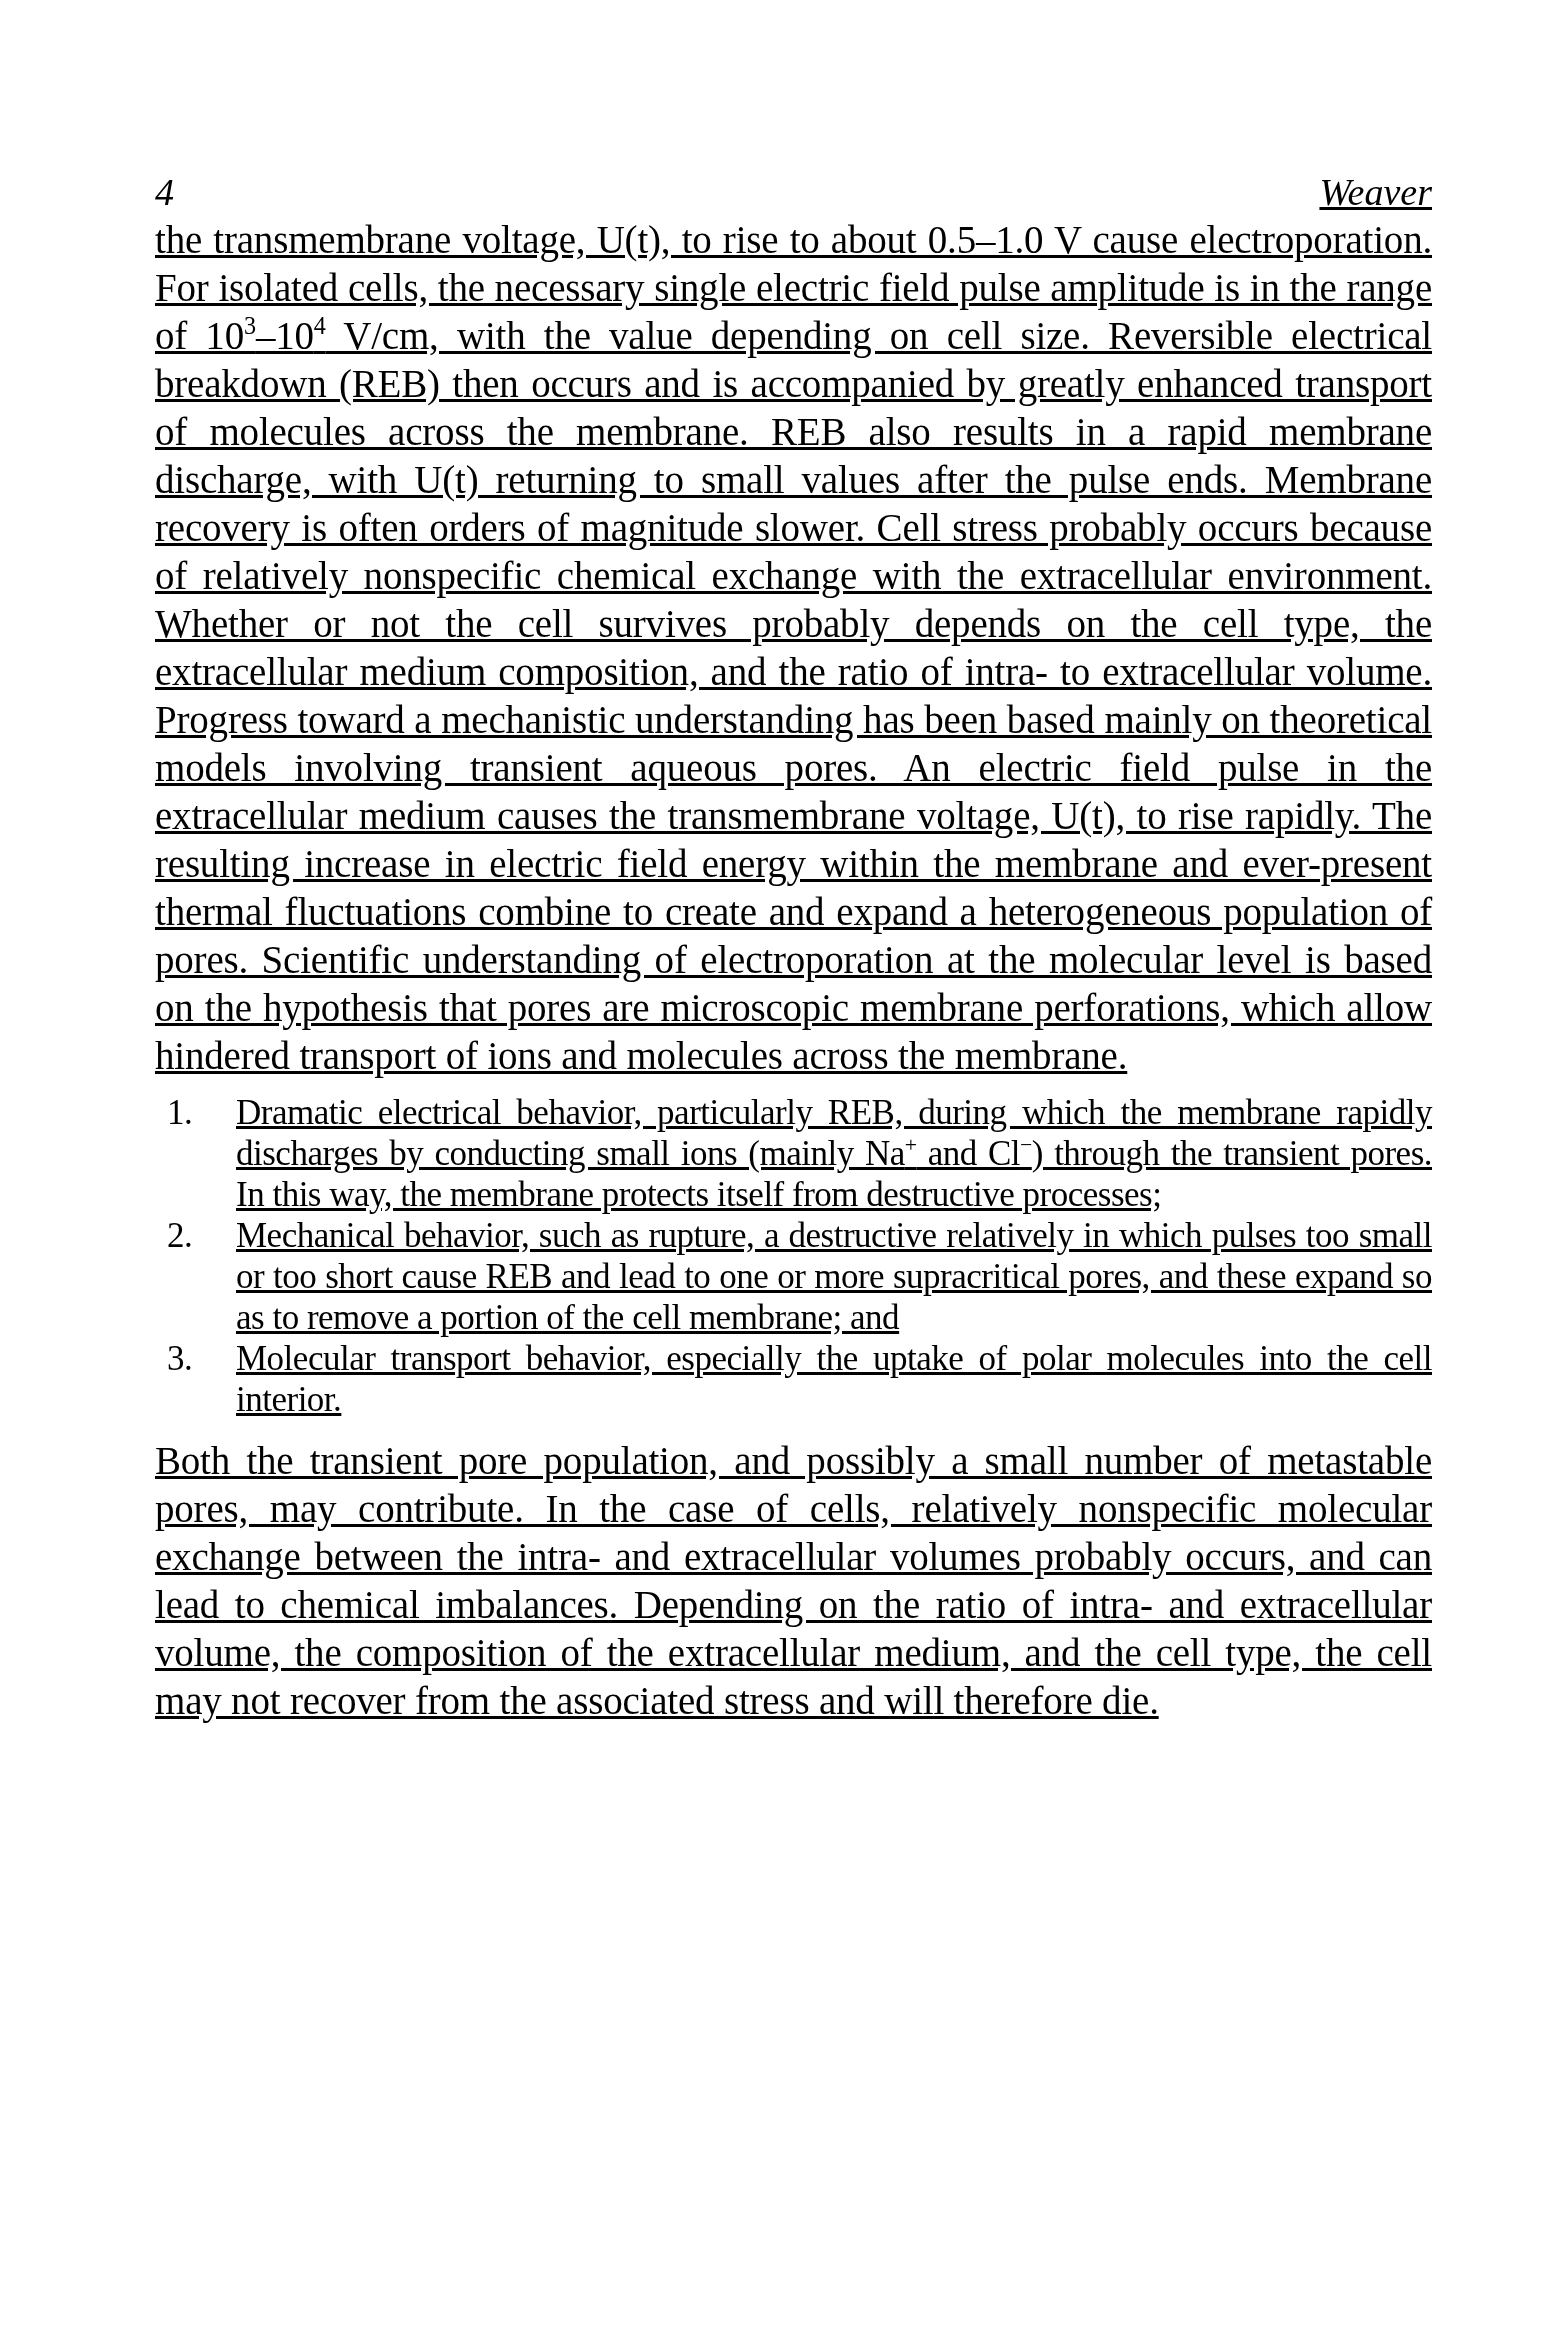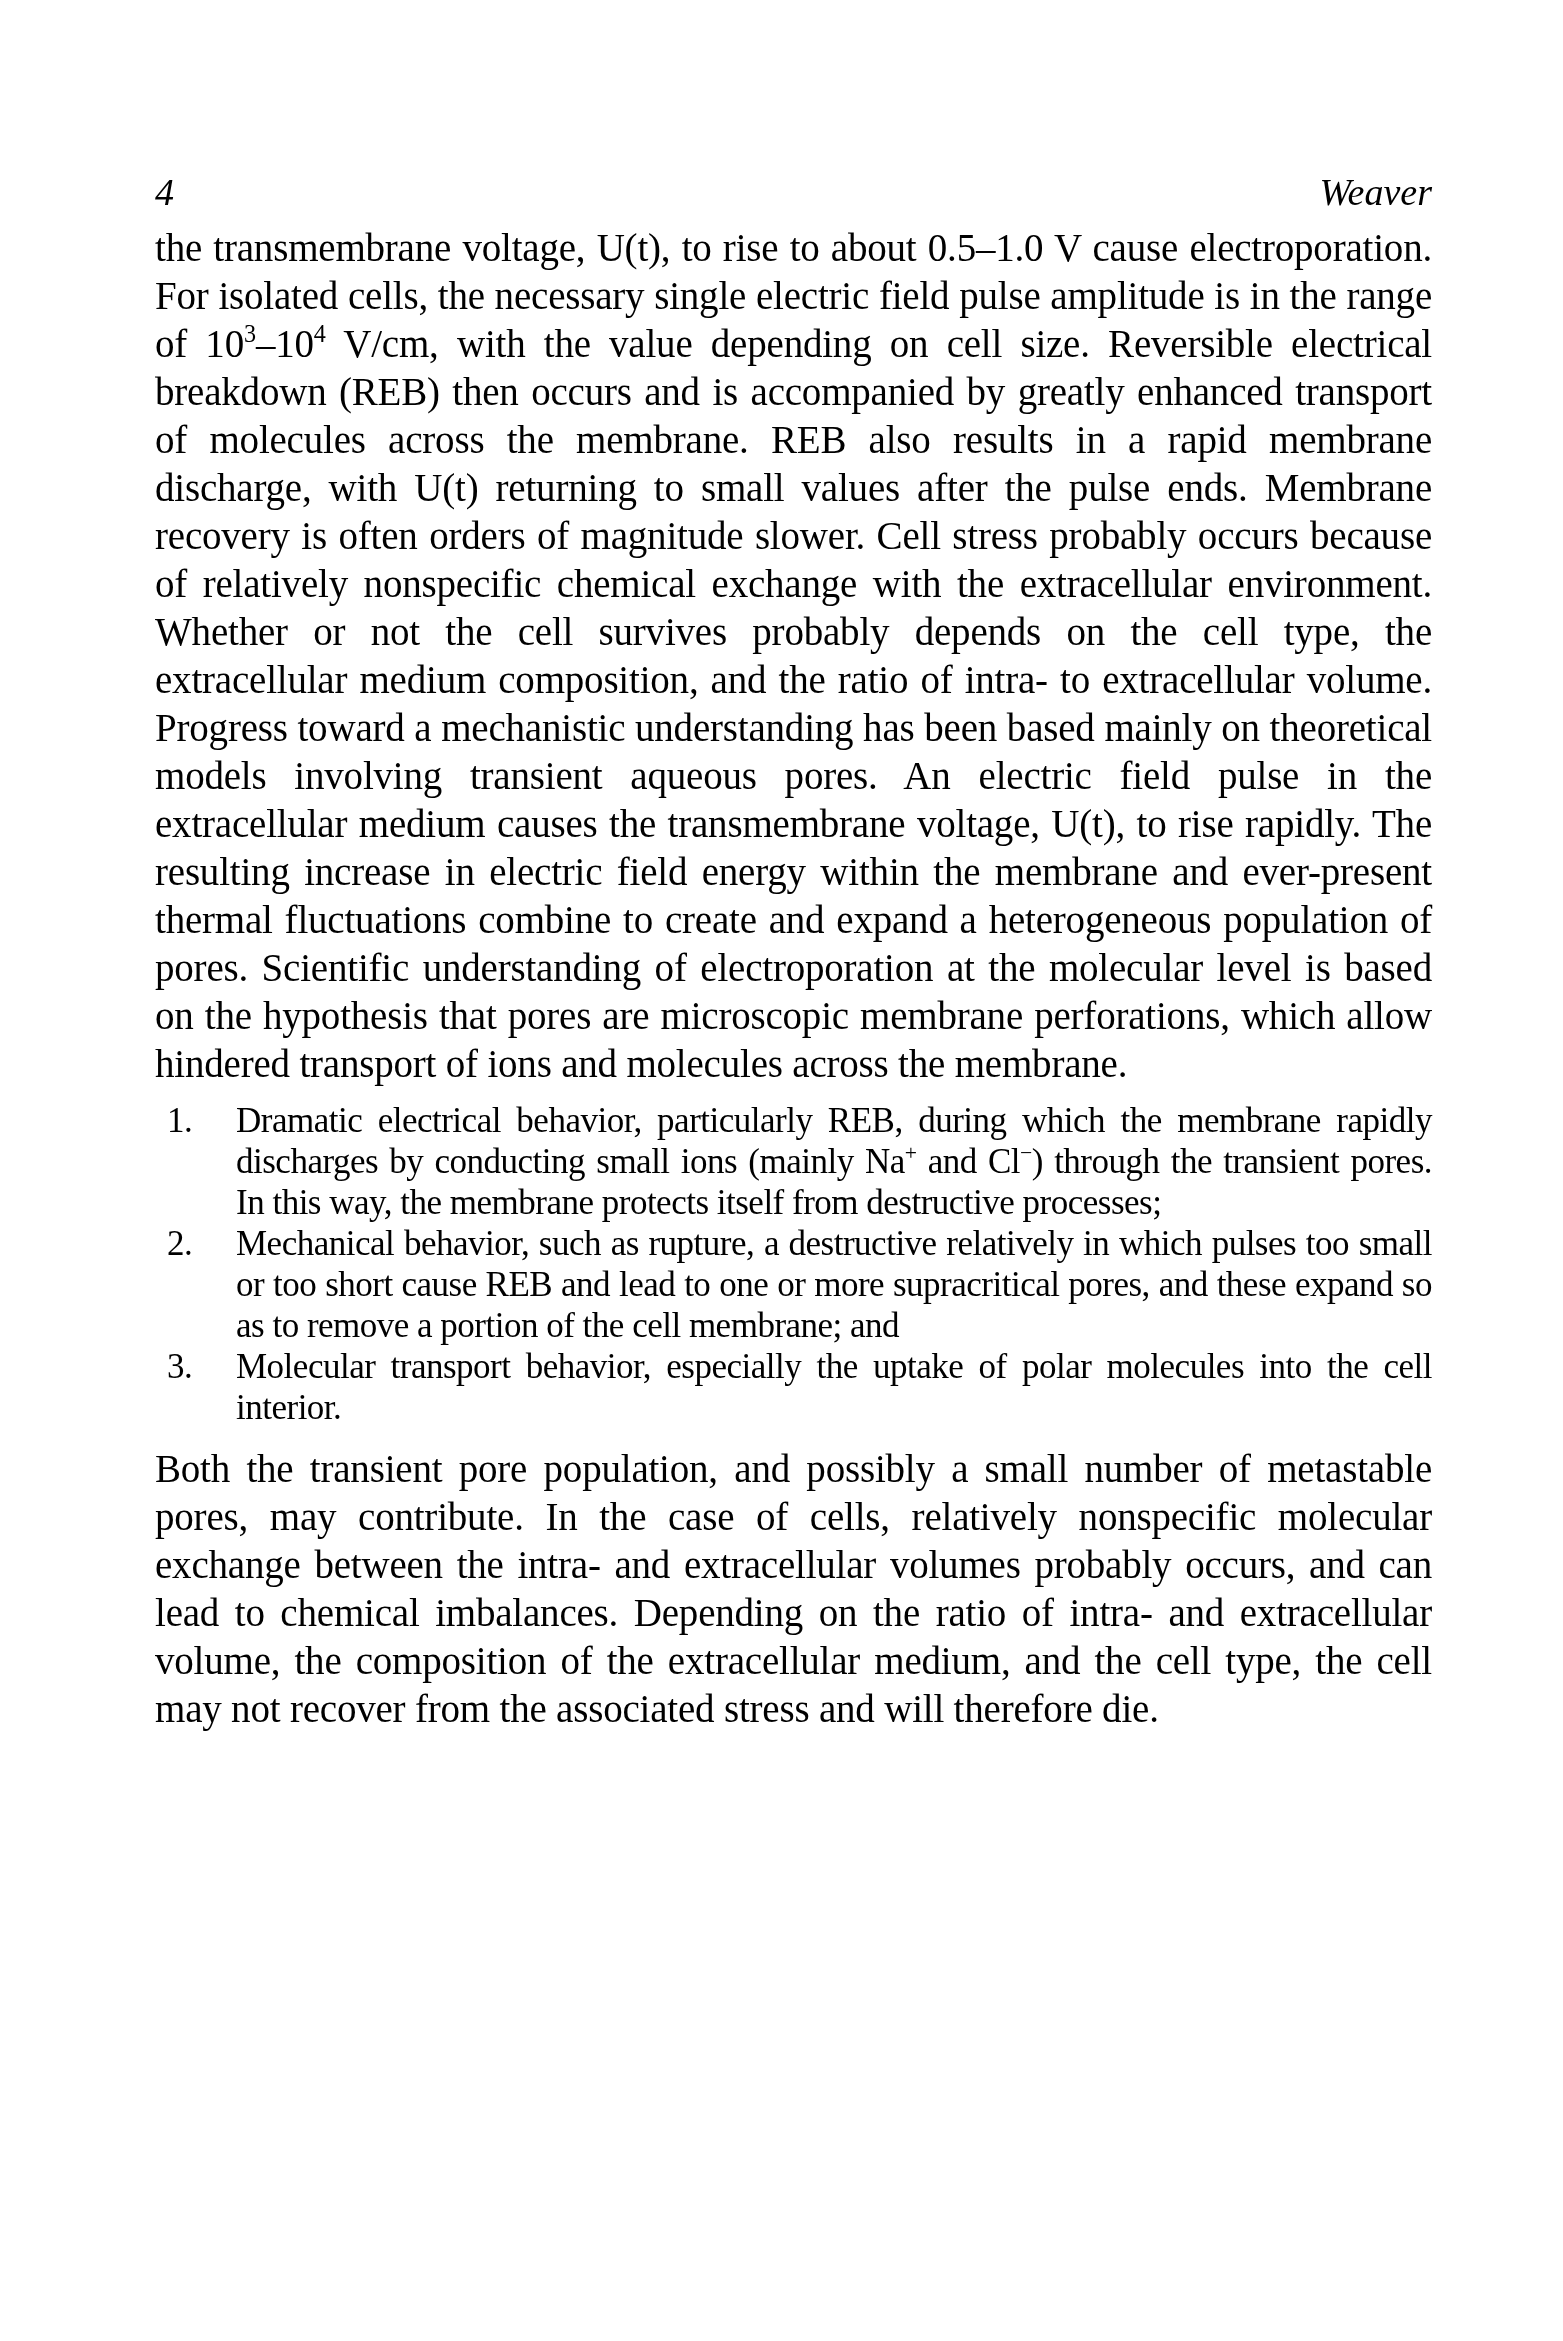--- a/index.html
+++ b/index.html
@@ -2,22 +2,22 @@
 <html style="font-size:14px"><head>
 <meta charset="utf-8">
 <style>
   html, body { margin: 0; padding: 0; background: #ffffff; }
   body { width: 1564px; height: 2342px; position: relative; overflow: hidden;
          font-family: "Liberation Serif", serif; color: #000; }
   .page { position: absolute; left: 0; top: 0; width: 1564px; height: 2342px; }
   .header { position: absolute; left: 155px; right: 132px; top: 170px; height: 52px;
             font-style: italic; font-size: 38px; }
   .header .num { position: absolute; left: 0; top: 0; }
-  .header .runhead { position: absolute; right: 0; top: 0; }
-  .body { position: absolute; left: 155px; width: 1277px; top: 224px; }
+  .header .runhead { position: absolute; right: 0; top: 0; text-decoration: underline; }
+  .body { position: absolute; left: 155px; width: 1277px; top: 216px; text-decoration: underline; }
   p { margin: 0; font-size: 39px; line-height: 48px; text-align: justify;
       hyphens: manual; letter-spacing: -0.2px; }
   p.indent { text-indent: 42px; margin-top: 3.5px; }
   ol { list-style: none; margin: 12px 0 0 0; padding: 0; }
   li { position: relative; padding-left: 81px; font-size: 35px; line-height: 41px;
        text-align: justify; letter-spacing: -0.5px; }
   li .lnum { position: absolute; left: 12px; top: 0; }
   p.after { margin-top: 17px; }
   sup { font-size: 0.62em; line-height: 0; vertical-align: 0.62em; }
 </style>

